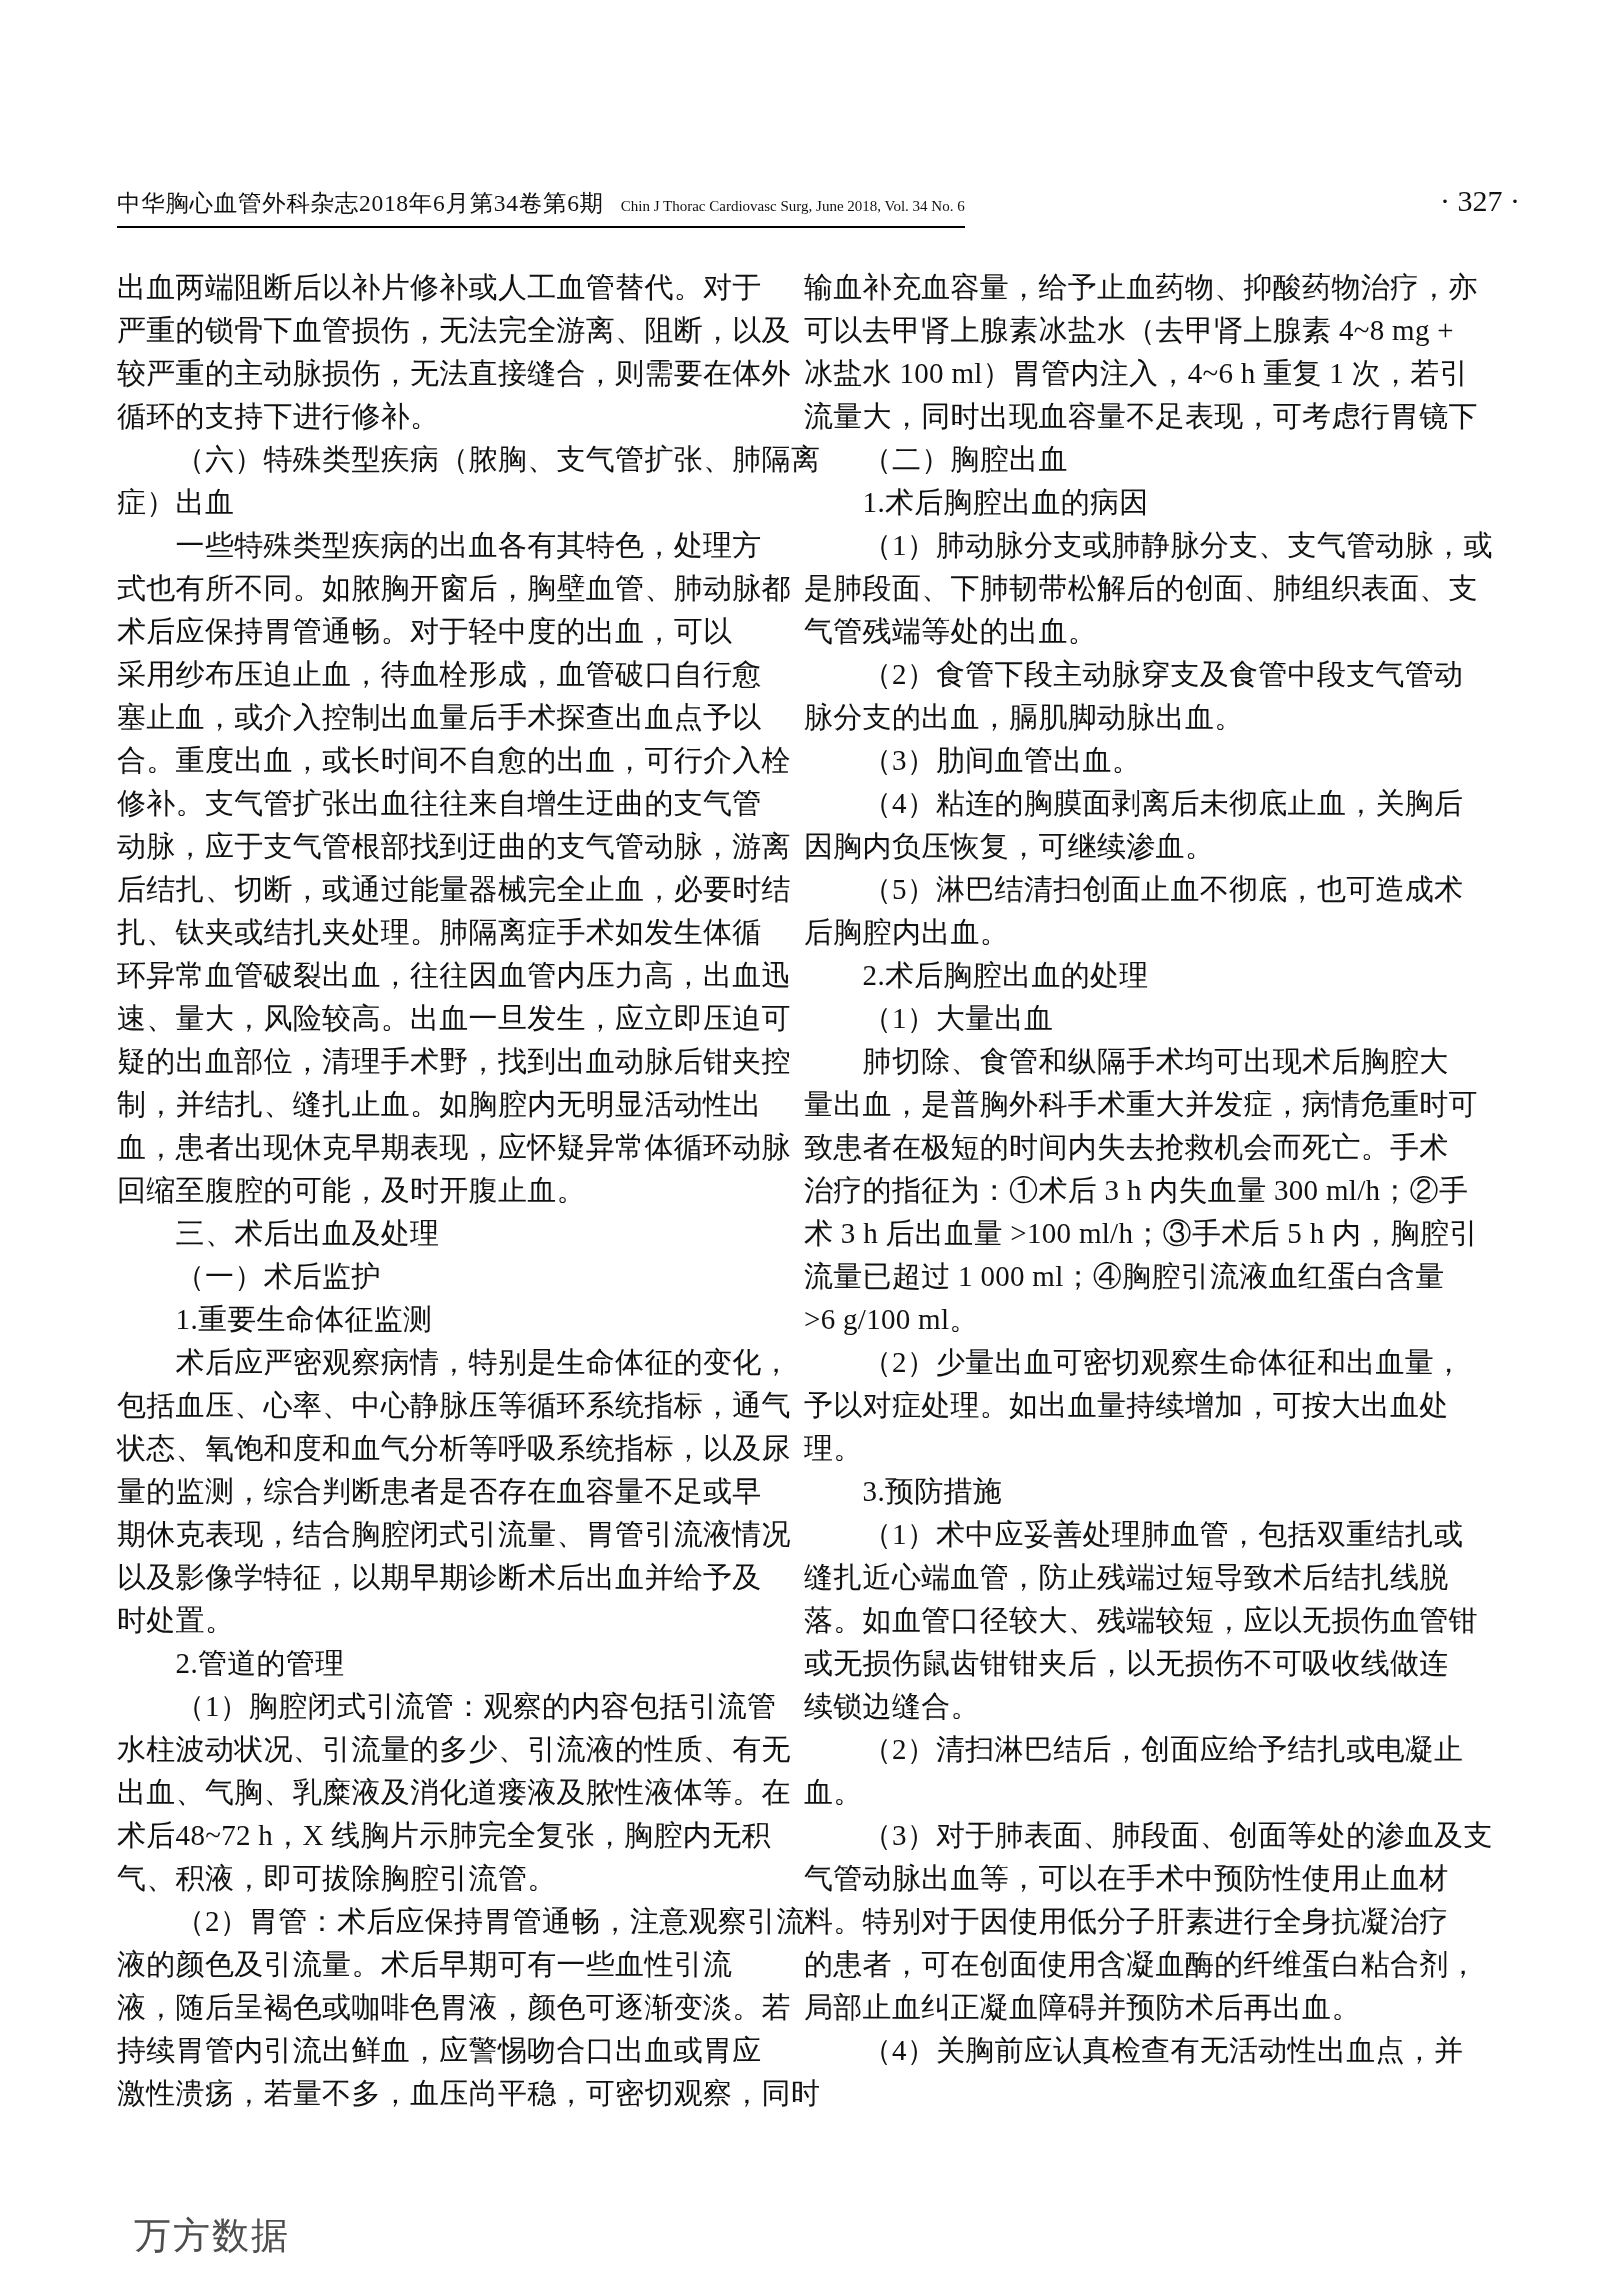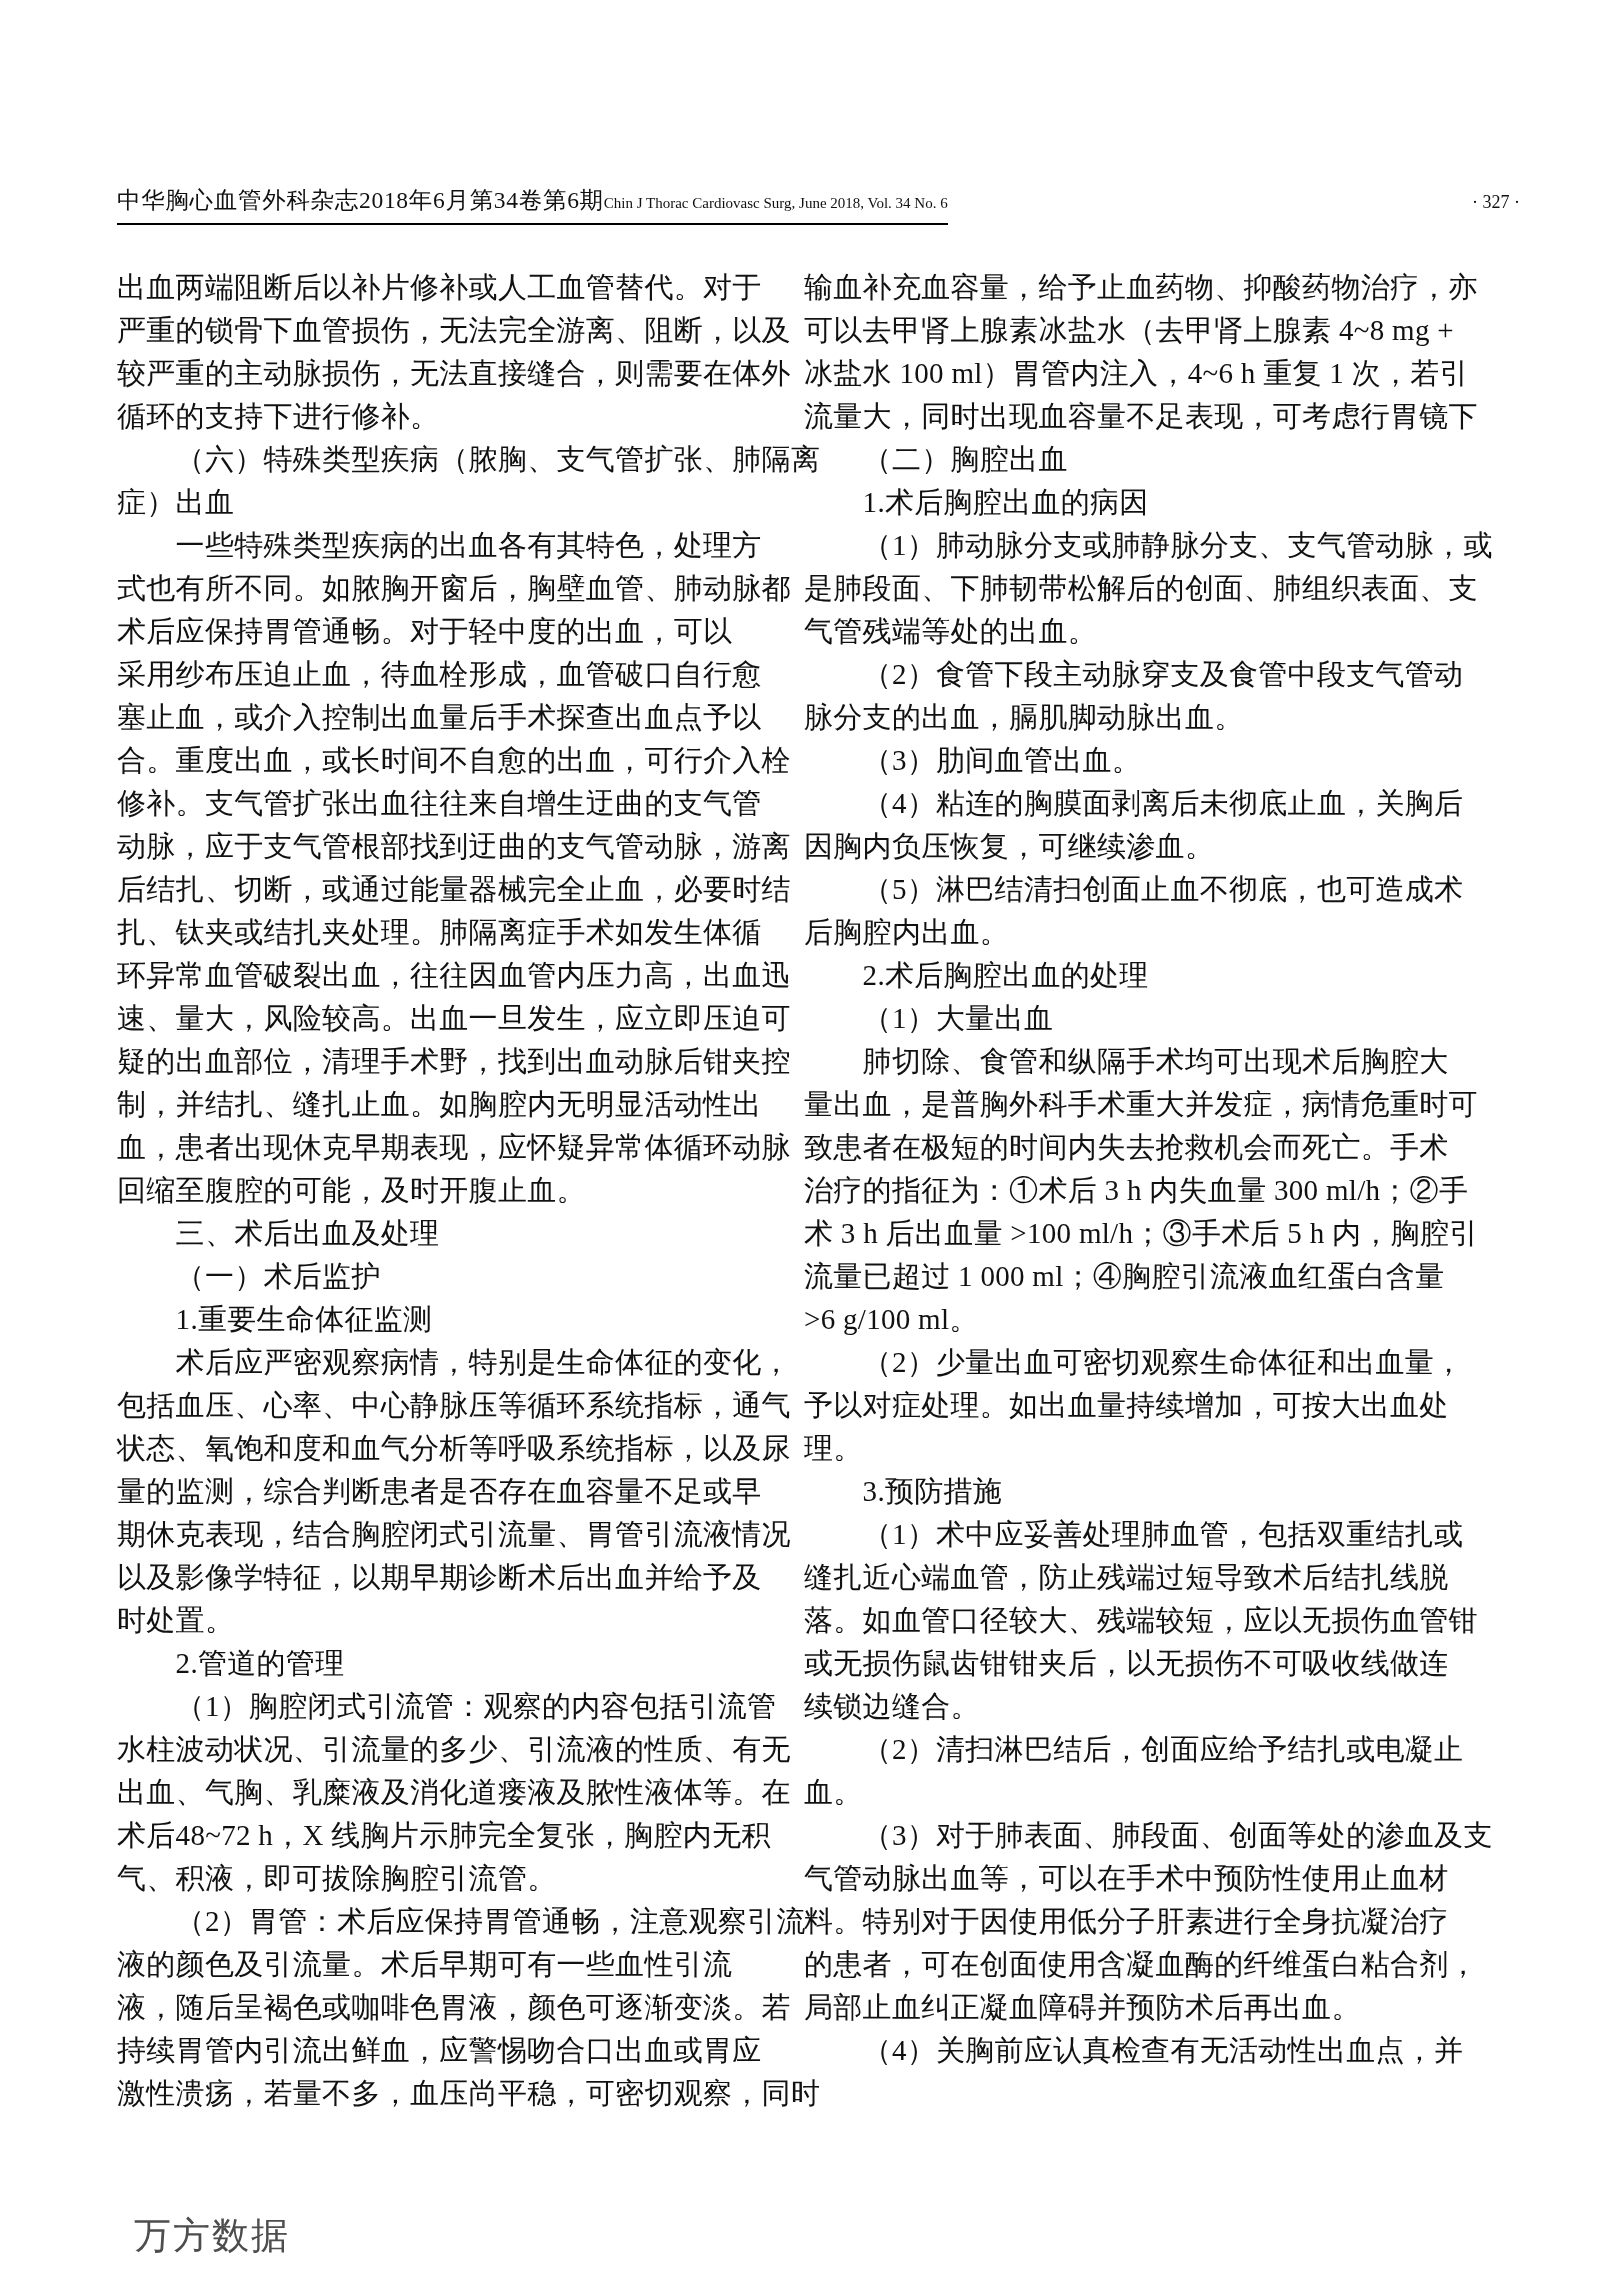--- a/index.html
+++ b/index.html
@@ -22,34 +22,35 @@
     top: 184px;
     left: 117px;
     right: 77px;
     display: flex;
     align-items: baseline;
     justify-content: space-between;
   }
   .head-rule-group {
     display: inline-flex;
     align-items: baseline;
+    gap: 17px;
     border-bottom: 2px solid #000000;
     padding-bottom: 6.5px;
   }
   .journal-cn {
     font-size: 23.5px;
     letter-spacing: 0.7px;
     white-space: nowrap;
   }
   .journal-en {
     font-size: 15px;
     white-space: nowrap;
   }
   .page-number {
-    font-size: 18px;
+    font-size: 30px;
     white-space: nowrap;
     padding-left: 26px;
     font-family: Liberation Serif, serif;
   }
   
   .column {
     position: absolute;
     top: 266px;
     width: 678px;
   }

